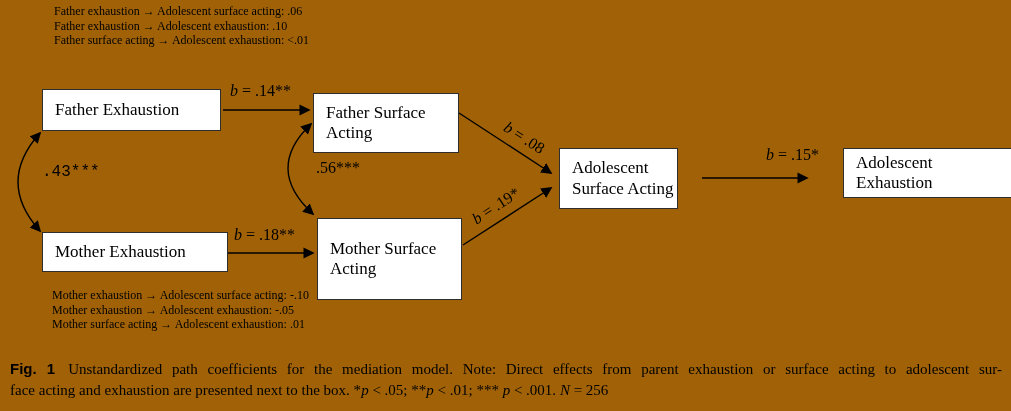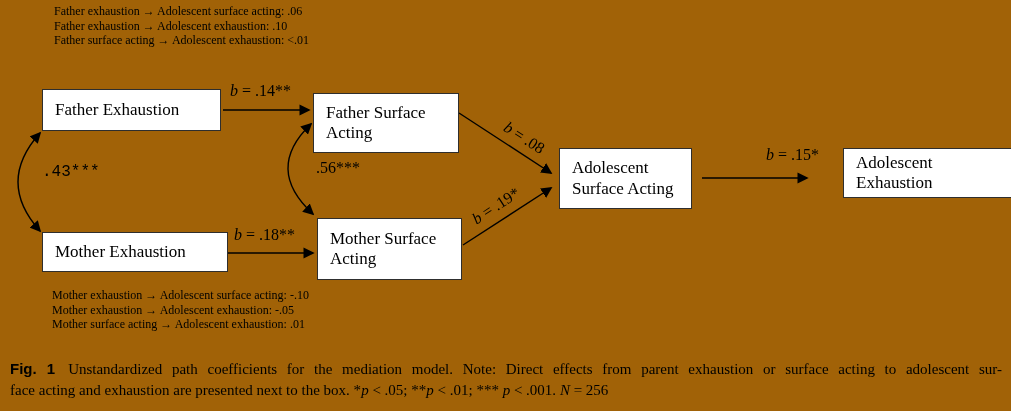--- a/index.html
+++ b/index.html
@@ -13,22 +13,22 @@
   .note-top { left:54px; top:4px; }
   .note-bottom { left:52px; top:288px; }
   .box {
     position:absolute; box-sizing:border-box; border:1.5px solid #2e2e2e;
     display:flex; align-items:center; padding-left:12px;
     font-size:17px; line-height:1.2; background:#ffffff;
   }
   #fe  { left:42px;  top:89px;  width:179px; height:42px; }
   #me  { left:42px;  top:232px; width:186px; height:40px; }
   #fsa { left:313px; top:93px;  width:146px; height:60px; }
-  #msa { left:317px; top:218px; width:145px; height:62px;align-items:center; }
-  #asa { left:559px; top:148px; width:133px; height:61px; }
+  #msa { left:317px; top:218px; width:145px; height:82px;align-items:center; }
+  #asa { left:559px; top:148px; width:119px; height:61px; }
   #ae  { left:843px; top:148px; width:182px; height:50px; }
   #ae .node-label { width:112px; }
   .plabel { position:absolute; font-size:16px; white-space:nowrap; }
   .plabel.b::first-letter { font-style:italic; }
   #lbl-fe-fsa { left:230px; top:82px; }
   #lbl-me-msa { left:234px; top:226px; }
   #lbl-asa-ae { left:726px; top:146px;margin-left:40px; }
   #lbl-fsa-asa { left:524px; top:138px; transform:translate(-50%,-50%) rotate(33deg); }
   #lbl-msa-asa { left:496px; top:206px; transform:translate(-50%,-50%) rotate(-33deg); }
   #lbl-cov-ex { left:42px;  top:163px;font-family:Liberation Mono, monospace; }

